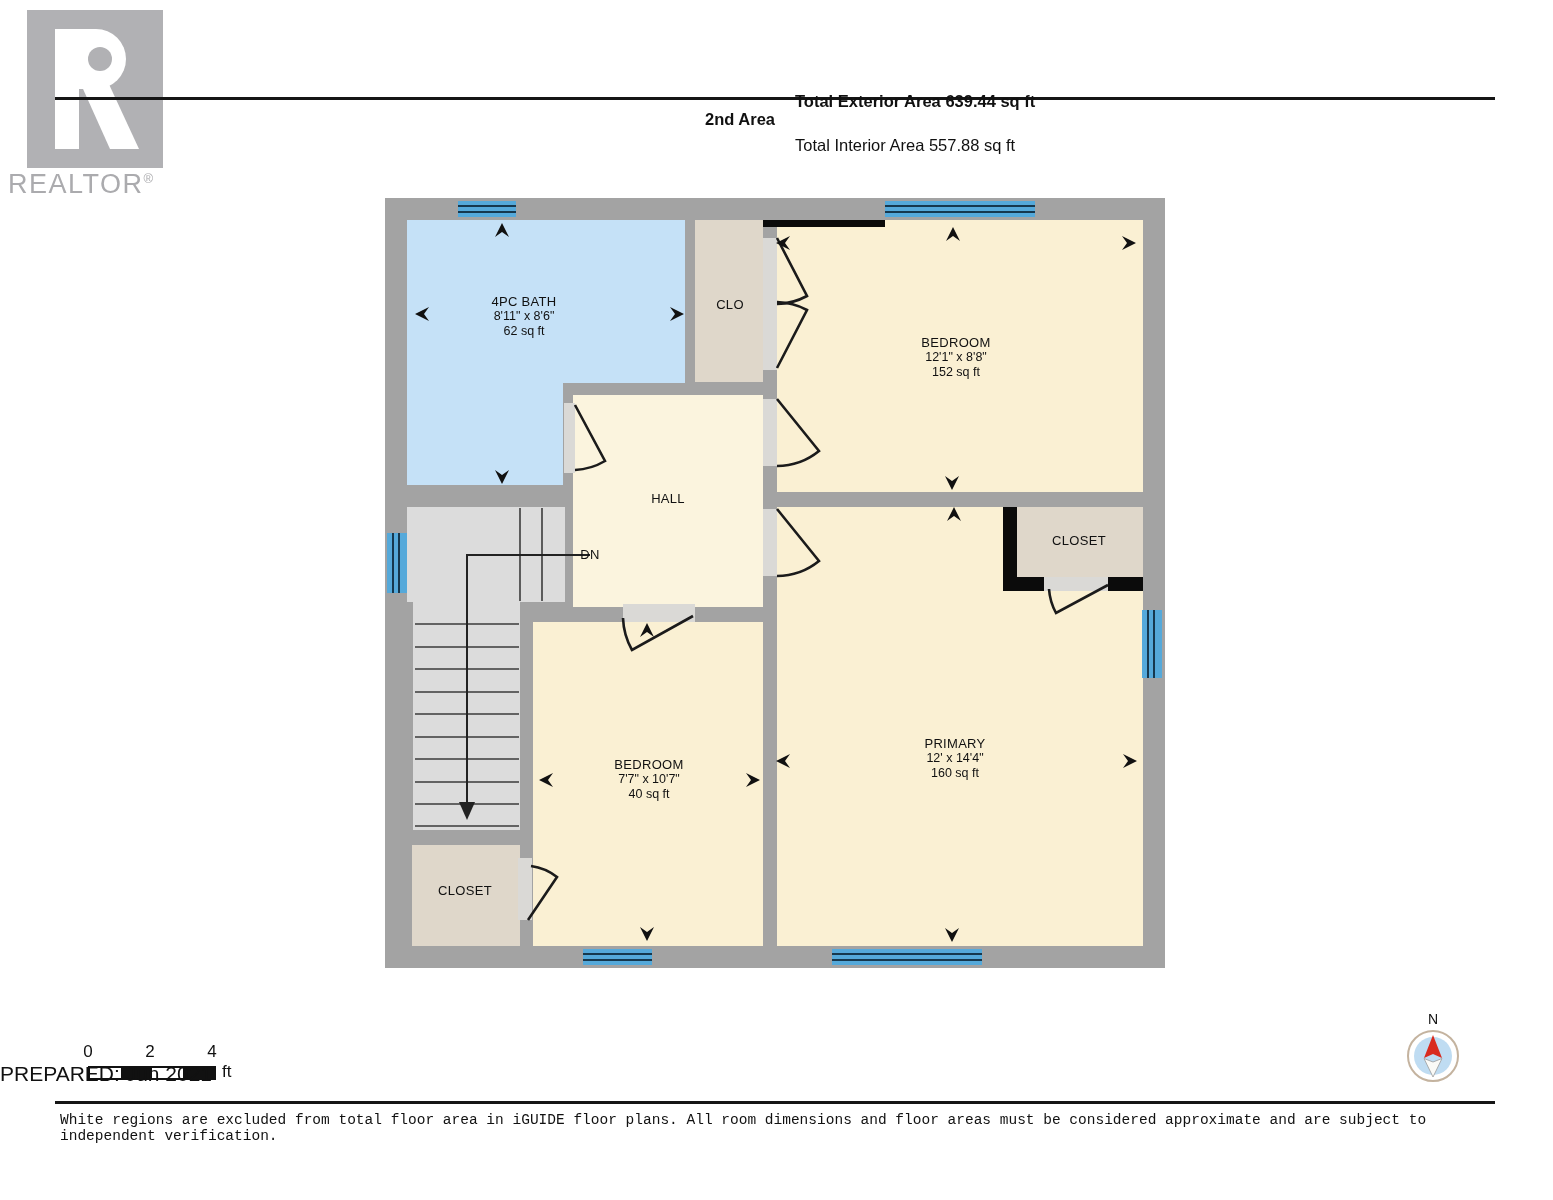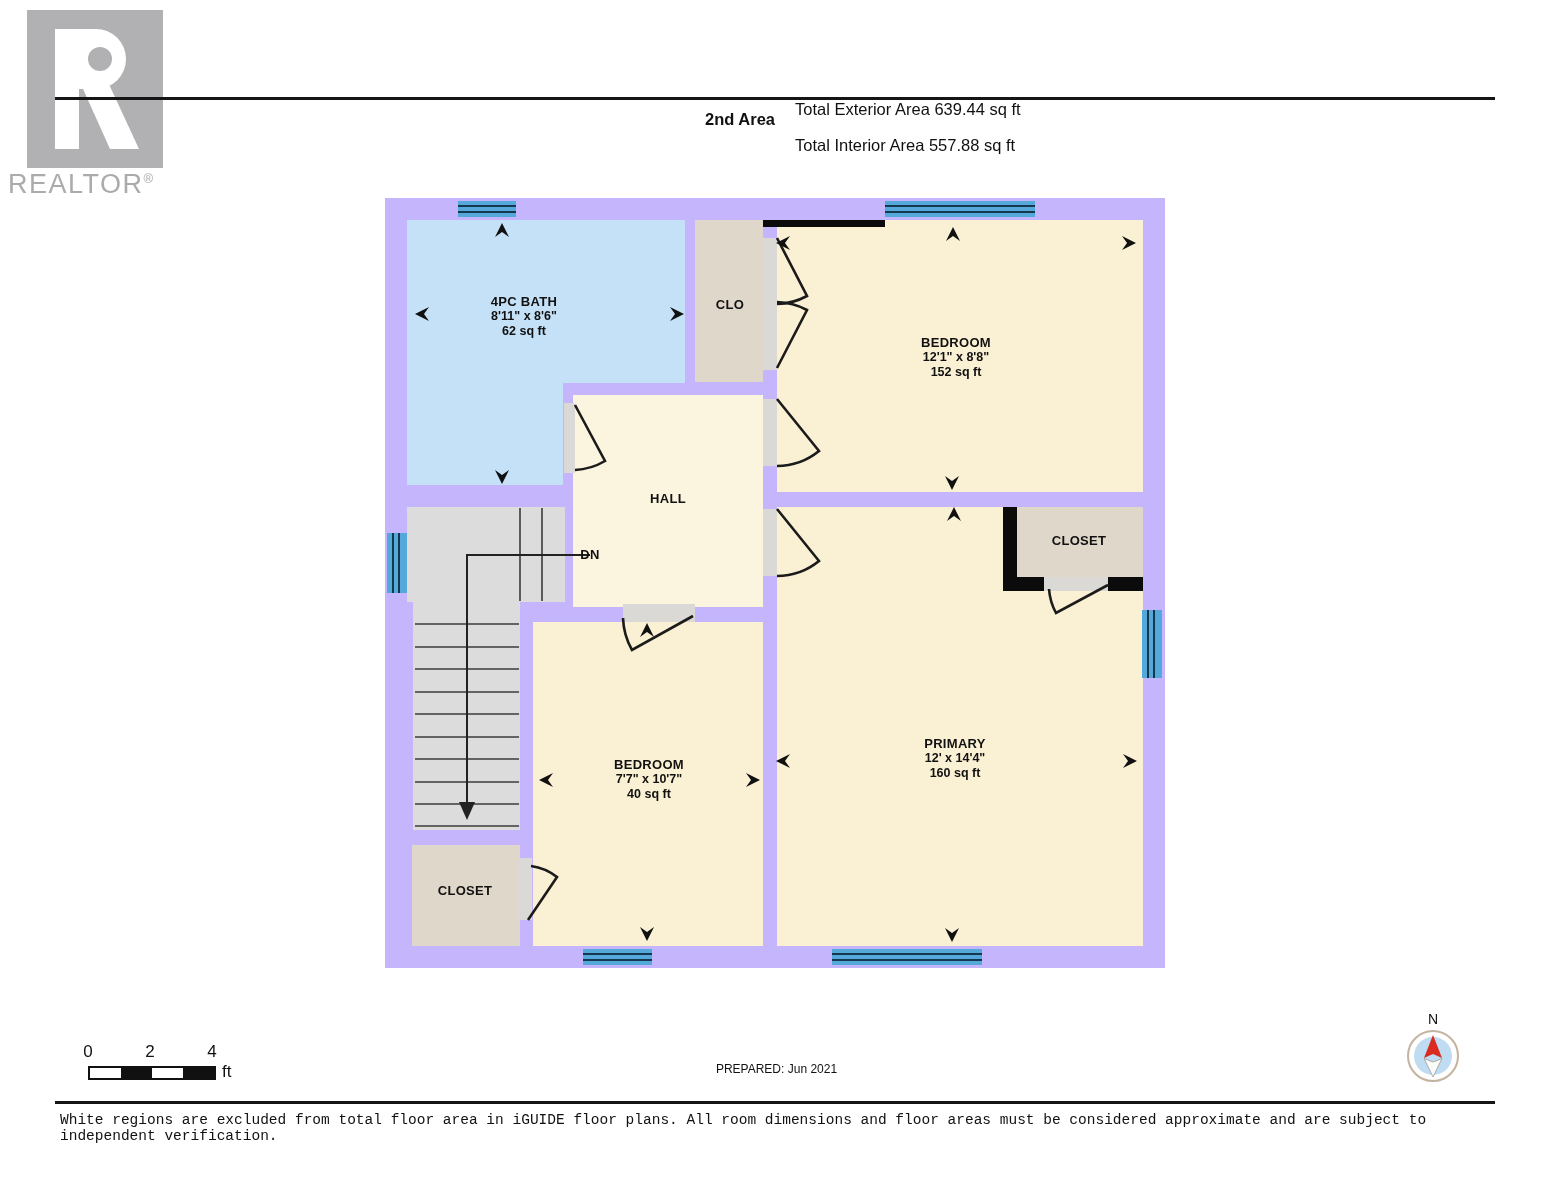--- a/index.html
+++ b/index.html
@@ -8,21 +8,21 @@
   .abs{position:absolute;}
   
   .title{left:0;top:52px;width:100%;text-align:center;font-size:31px;font-weight:bold;letter-spacing:.2px;}
   .rule{background:#151515;height:3px;}
   .floor-label{left:555px;top:110px;width:220px;text-align:right;font-size:16.5px;font-weight:bold;}
   .area-line{left:795px;font-size:16.5px;}
   
   .logo-text{left:8px;top:169px;width:220px;font-size:27px;color:#ABABAE;letter-spacing:1.5px;}
   .logo-text sup{font-size:13px;}
   
-  .plan{left:385px;top:198px;width:780px;height:770px;background:#c4b5fd;font-weight:bold;}
+  .plan{left:385px;top:198px;width:780px;height:770px;background:#a3a3a3;}
   .room{position:absolute;}
   .cream{background:#FAF0D3;}
   .hallc{background:#FBF4DE;}
   .bathc{background:#C5E1F7;}
   .tanc{background:#DFD7CA;}
   .grayc{background:#DCDCDC;}
   .wallp{position:absolute;background:#0b0b0b;}
   .thr{position:absolute;background:#DAD9D6;}
   .win{position:absolute;background:#55A9DA;}
   .win-h::before,.win-h::after{content:"";position:absolute;left:0;right:0;height:2px;background:#16384E;}
@@ -31,41 +31,41 @@
   .win-v::before{left:5px;} .win-v::after{left:11px;}
   .rlabel{position:absolute;text-align:center;line-height:15px;color:#111;}
   .rname{font-size:13px;letter-spacing:.3px;display:block;}
   .rdims,.rarea{font-size:12.5px;display:block;}
   .ovl{position:absolute;left:0;top:0;}
   
   .tick{position:absolute;width:30px;text-align:center;font-size:17px;top:1042px;}
   .bar{left:88px;top:1066px;width:124px;height:10px;border:2px solid #111;display:flex;}
   .bar i{display:block;height:100%;width:31px;}
   .ft{left:222px;top:1062px;font-size:17px;}
-  .prepared{left:0;top:1062px;width:100%;text-align:center;font-size:12px;}
+  .prepared{left:0;top:1062px;width:100%;text-align:left;font-size:21px;}
   .disclaimer{left:60px;top:1112px;width:1460px;font-size:14.5px;font-family:Liberation Mono, monospace;}
   .nlab{left:1419px;top:1011px;width:28px;text-align:center;font-size:14px;}
 </style>
 </head>
 <body>
 
 <div class="page">
 
   <svg class="abs" style="left:27px;top:10px" width="136" height="158" viewBox="0 0 136 158">
     <rect x="0" y="0" width="136" height="158" fill="#B1B1B4"></rect>
     <rect x="28" y="19" width="24" height="120" fill="#ffffff"></rect>
     <path d="M52,19 h17 a30,30 0 0 1 0,60 h-17 z" fill="#ffffff"></path>
     <circle cx="73" cy="49" r="12" fill="#B1B1B4"></circle>
     <polygon points="52,70 80,70 112,139 83,139" fill="#ffffff"></polygon>
   </svg>
   <div class="abs logo-text"><span>REALTOR</span><sup>®</sup></div>
 
   <div class="abs rule" style="left:55px;top:97px;width:1440px;"></div>
   <div class="abs floor-label">2nd Area</div>
-  <div class="abs area-line" style="top:100px;">Total Exterior Area 639.44 sq ft</div>
+  <div class="abs area-line" style="top:92px;font-weight:bold;">Total Exterior Area 639.44 sq ft</div>
   <div class="abs area-line" style="top:136px;">Total Interior Area 557.88 sq ft</div>
 
   <div class="abs plan">
 
     <div class="room bathc" style="left:22px;top:22px;width:278px;height:163px"></div>
     <div class="room bathc" style="left:22px;top:185px;width:156px;height:102px"></div>
     <div class="room tanc" style="left:310px;top:22px;width:68px;height:162px"></div>
     <div class="room cream" style="left:392px;top:22px;width:366px;height:272px"></div>
     <div class="wallp" style="left:378px;top:22px;width:122px;height:7px"></div>
     <div class="room hallc" style="left:188px;top:197px;width:190px;height:212px"></div>

